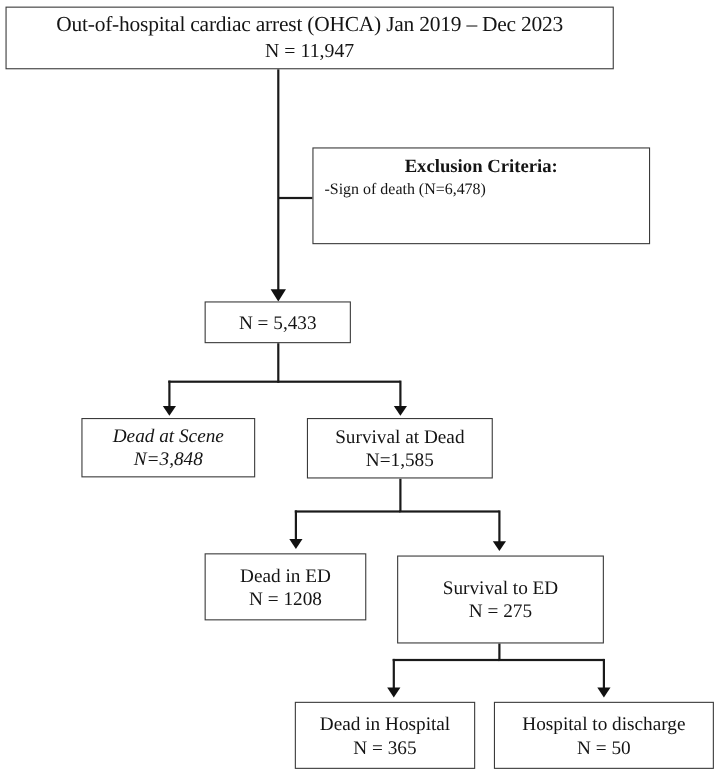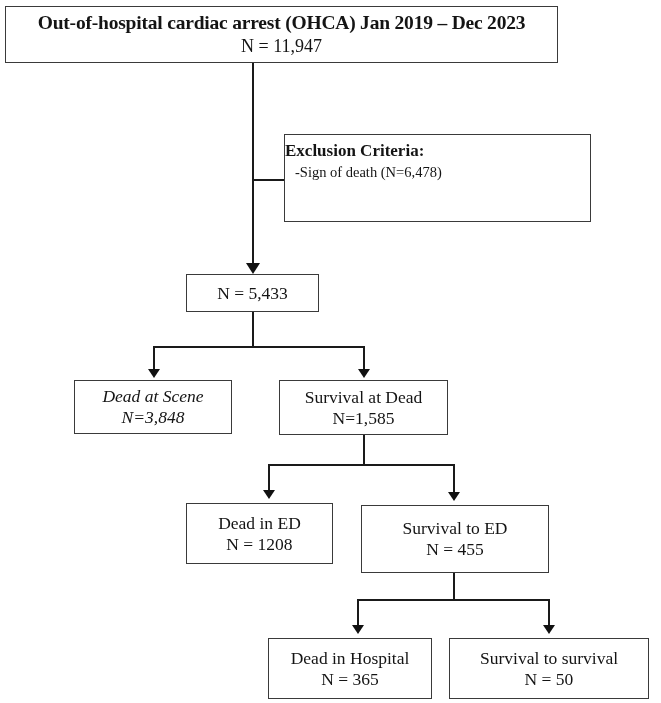--- a/index.html
+++ b/index.html
@@ -26,58 +26,58 @@
     justify-content: center;
     text-align: center;
     color: #141414;
     line-height: 1.2;
   }
   .node .line1, .node .line2 { display: block; white-space: nowrap; }
 
   
   #node-cohort { left: 5px; top: 6px; width: 553px; height: 57px; }
   #node-cohort .line1 {
-    font-weight: bold;
+    font-weight: normal;
     font-size: 19.5px;
     letter-spacing: -0.2px;
   }
   #node-cohort .line2 { font-size: 18px; margin-top: 2px; }
 
   
   #node-exclusion {
     left: 284px; top: 134px; width: 307px; height: 88px;
     align-items: stretch;
     justify-content: flex-start;
     padding: 6px 0 0 0;
   }
   #node-exclusion .excl-title {
     font-weight: bold;
     font-size: 17px;
-    text-align: left;
+    text-align: center;
     margin-bottom: 2px;
   }
   #node-exclusion .excl-item {
     font-size: 14.5px;
     text-align: left;
     padding-left: 10px;
     line-height: 1.35;
     white-space: nowrap;
   }
 
   
   #node-included { left: 186px; top: 274px; width: 133px; height: 38px; }
   #node-included .line1 { font-size: 17.5px; text-align: center; }
 
   
   #node-dead-scene { left: 74px; top: 380px; width: 158px; height: 54px; font-style: italic; }
   #node-surv-scene { left: 279px; top: 380px; width: 169px; height: 55px; }
 
   
   #node-dead-ed { left: 186px; top: 503px; width: 147px; height: 61px; }
-  #node-surv-ed { left: 361px; top: 505px; width: 188px; height: 68px; }
+  #node-surv-ed { left: 361px; top: 505px; width: 188px; height: 80px; }
 
   
   #node-dead-hosp { left: 268px; top: 638px; width: 164px; height: 61px; font-family: Liberation Serif, serif; }
   #node-surv-disch { left: 449px; top: 638px; width: 200px; height: 61px; }
 
   .node.body .line1, .node.body .line2 { font-size: 17.5px; }
 
   
   .vline, .hline {
     position: absolute;
@@ -157,26 +157,26 @@
     <span class="line2">N=1,585</span>
   </div>
 
   <div class="node body" id="node-dead-ed">
     <span class="line1">Dead in ED</span>
     <span class="line2">N = 1208</span>
   </div>
 
   <div class="node body" id="node-surv-ed">
     <span class="line1">Survival to ED</span>
-    <span class="line2">N = 455</span>
+    <span class="line2">N = 275</span>
   </div>
 
   <div class="node body" id="node-dead-hosp">
     <span class="line1">Dead in Hospital</span>
     <span class="line2">N = 365</span>
   </div>
 
   <div class="node body" id="node-surv-disch">
-    <span class="line1">Survival to survival</span>
+    <span class="line1">Hospital to discharge</span>
     <span class="line2">N = 50</span>
   </div>
 
 </div>
 
 </body></html>

